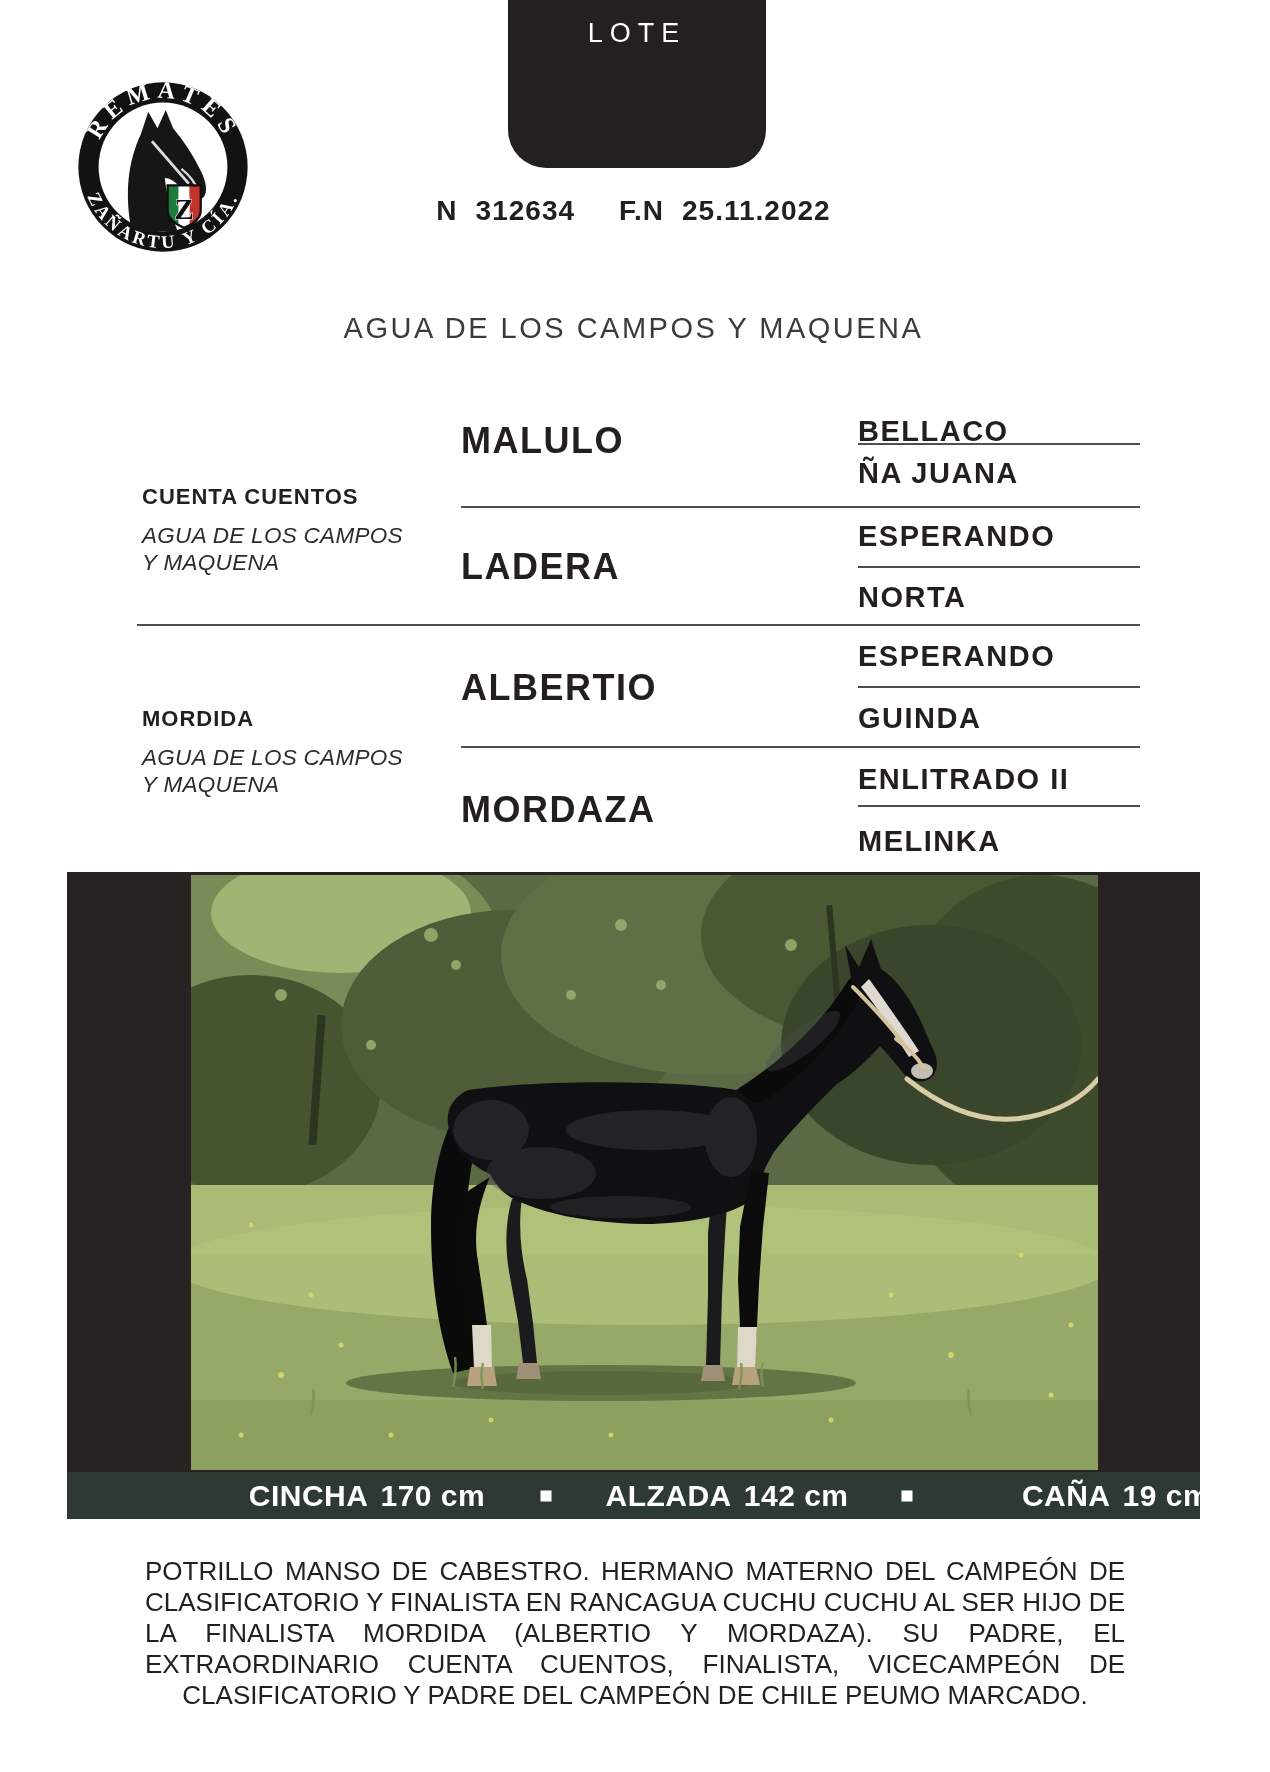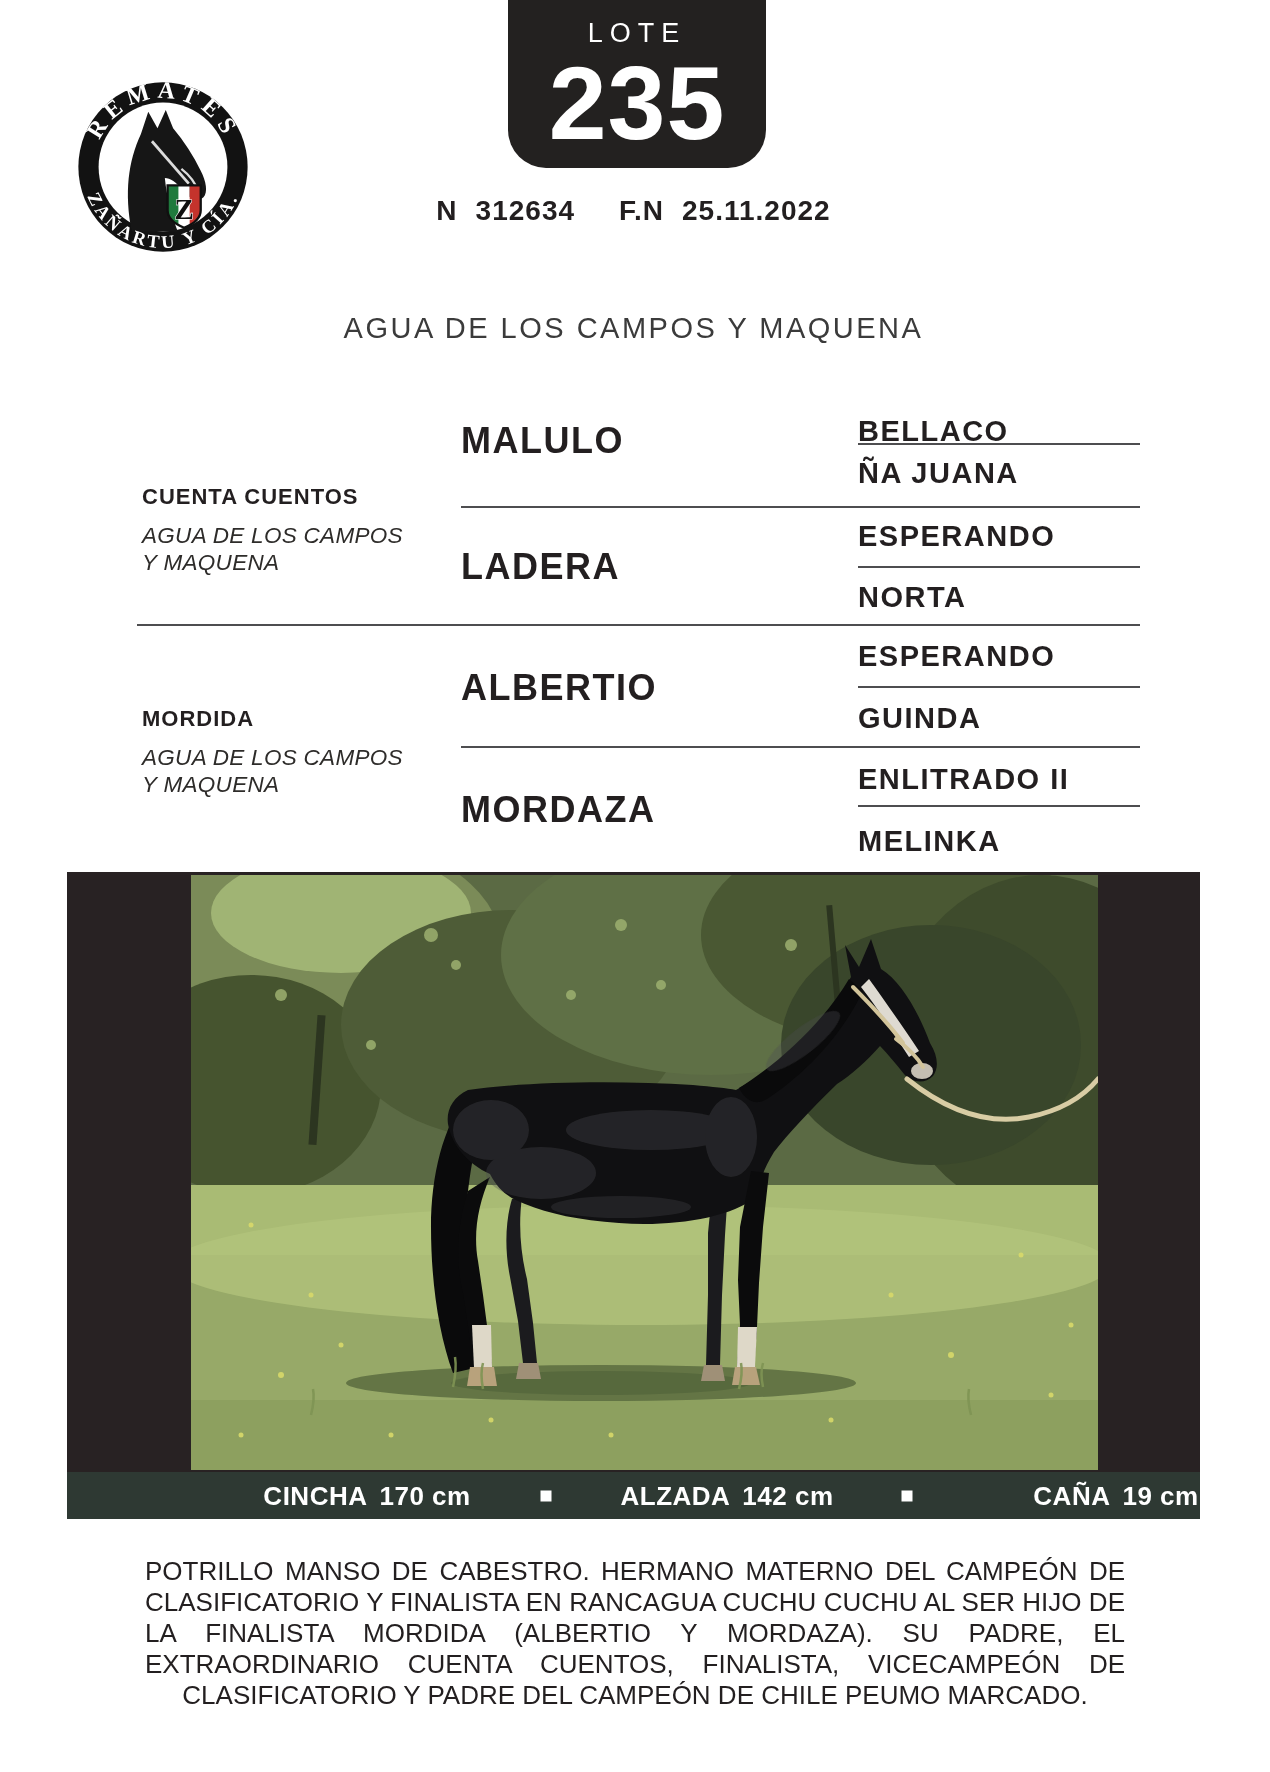--- a/index.html
+++ b/index.html
@@ -21,36 +21,35 @@
             font-weight:400;letter-spacing:2.5px;color:#3B3B3B;}
   .ped-name{position:absolute;transform:translateY(-50%);font-weight:700;font-size:29px;letter-spacing:1.5px;white-space:nowrap;}
   .ped-name.g1{font-size:22px;letter-spacing:1px;}
   .ped-name.g2{font-size:36px;}
   .ped-sub{position:absolute;width:300px;font-style:italic;font-size:22.5px;line-height:27px;color:#2E2C2A;letter-spacing:0.3px;}
   .ped-line{position:absolute;height:2px;background:#4E4E50;}
   .photo-strip{position:absolute;left:67px;top:872px;width:1133px;height:600px;background:#282223;}
   .photo{position:absolute;left:124px;top:3px;}
   .stats-bar{position:absolute;left:67px;top:1472px;width:1133px;height:47px;background:#2E3933;}
   .stat{position:absolute;top:50%;transform:translate(-50%,-50%);color:#fff;font-weight:700;
-        font-size:26px;letter-spacing:0.5px;white-space:nowrap;}
+        font-size:30px;letter-spacing:0.5px;white-space:nowrap;}
   .stat .val{margin-left:12px;}
   .sq{position:absolute;top:50%;transform:translate(-50%,-50%);width:11px;height:11px;background:#fff;}
   .description{position:absolute;left:145px;top:1556px;width:980px;font-size:26px;line-height:31px;
                text-align:justify;text-align-last:center;color:#231F20;font-weight:400;}
 </style>
 </head>
 <body>
 
 <div id="page">
 
   <div class="card"></div>
 
   <div class="badge">
     <div class="badge-label">LOTE</div>
-    <div class="badge-number">235</div>
   </div>
 
   <svg class="logo" width="184" height="184" viewBox="0 0 200 200">
     <circle cx="100" cy="100" r="92" fill="#121212"></circle>
     <circle cx="100" cy="100" r="70" fill="#FFFFFF"></circle>
 
     <g>
       <path d="M 66 170 C 58 128 62 94 76 64 L 84 40 L 94 58 L 103 38 L 111 58
                C 123 72 133 88 141 104 C 147 116 149 127 144 133 C 138 139 128 134 122 126
                C 114 116 108 112 102 112 C 104 132 109 152 116 170 Z" fill="#161616"></path>

